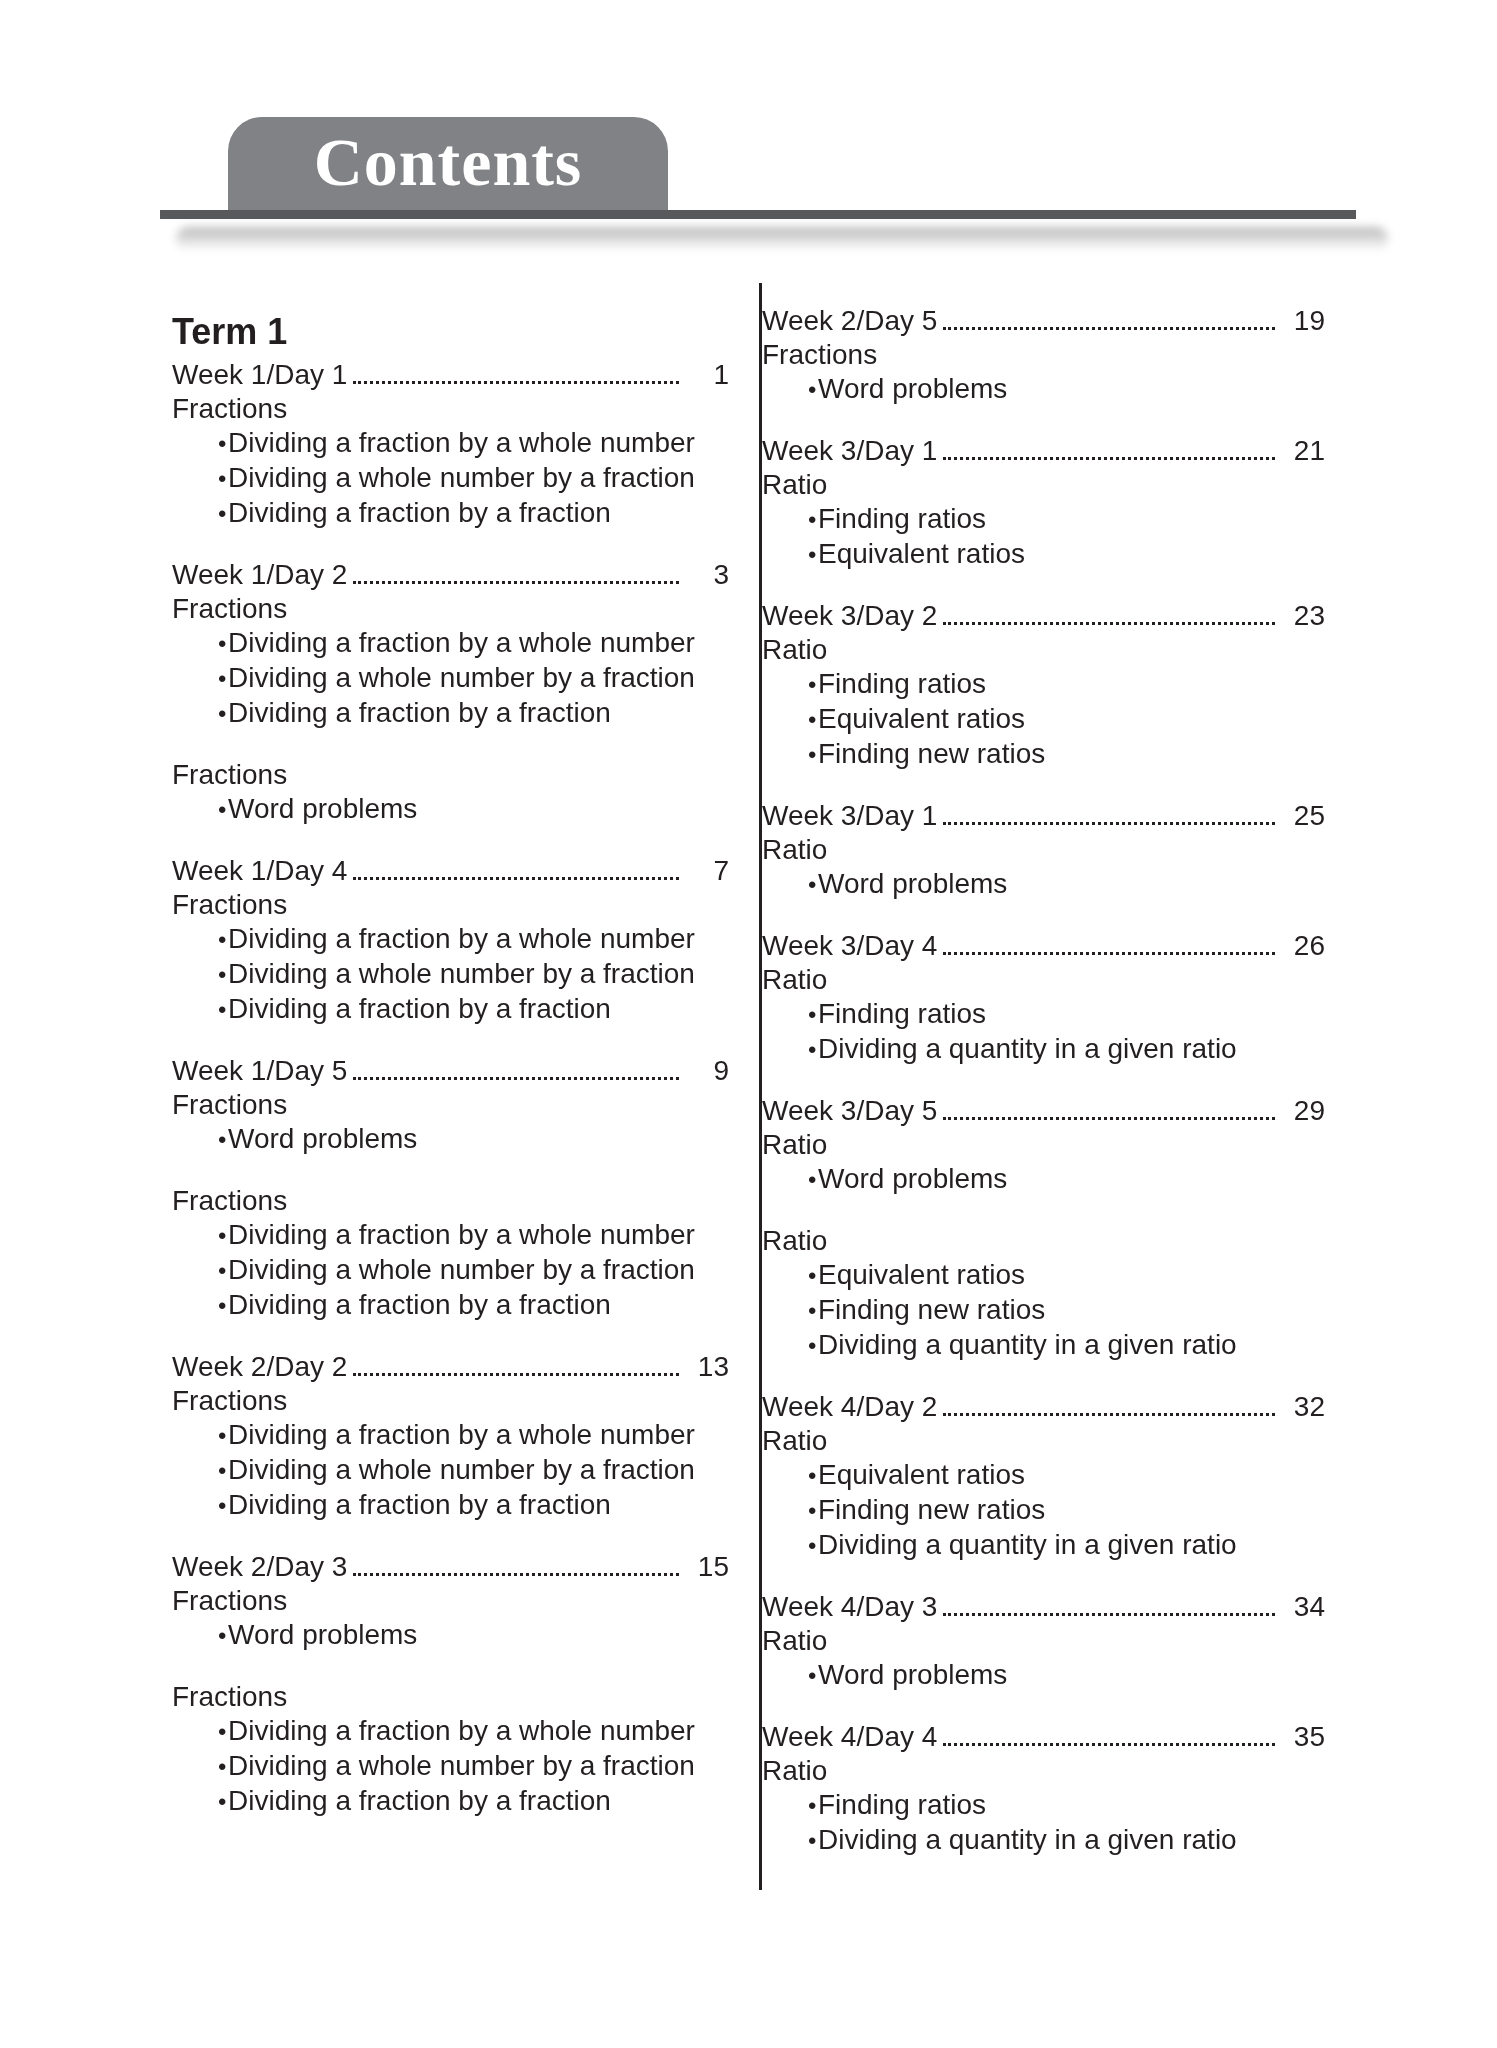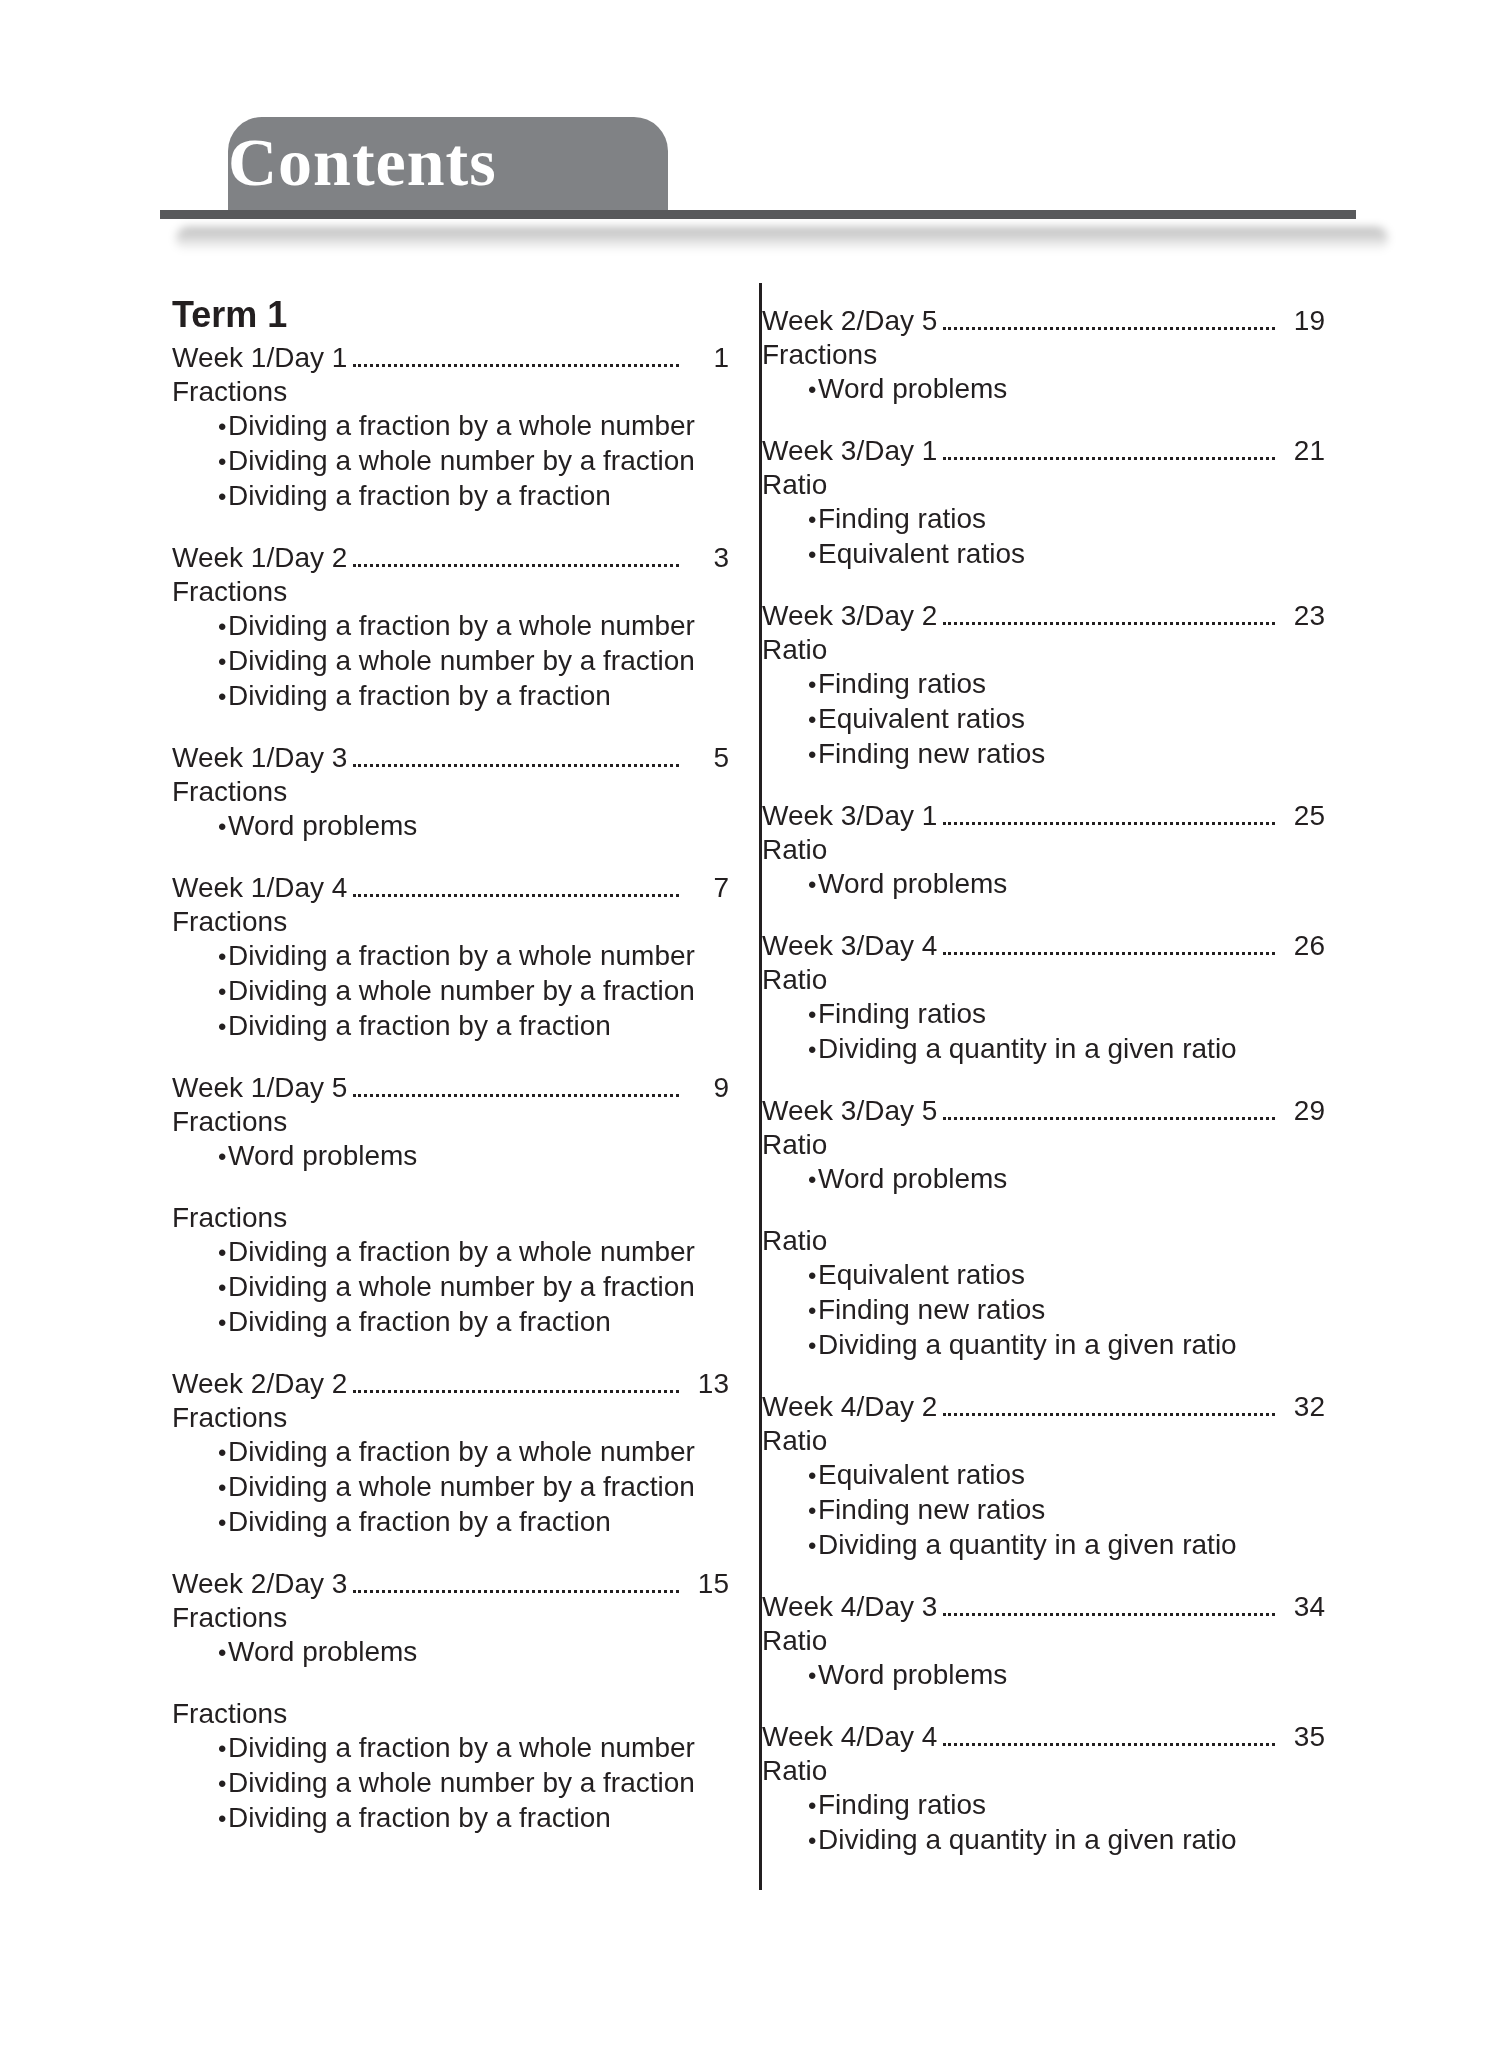--- a/index.html
+++ b/index.html
@@ -16,21 +16,21 @@
     width:1497px;height:2048px;
     background:var(--page-bg);
     overflow:hidden;
   }
   
   .title-tab{
     position:absolute;left:228px;top:117px;
     width:440px;height:95px;
     background:var(--header-gray);
     border-radius:34px 34px 0 0;
-    display:flex;align-items:center;
+    display:flex;align-items:center;justify-content:center;
   }
   .title-tab .title-text{
     font-family:"Liberation Serif", serif;
     font-weight:bold;
     font-size:68px;
     color:#ffffff;
     letter-spacing:1px;
     transform:translateY(-2px);
   }
   .header-rule{
@@ -145,25 +145,20 @@
   </li>
 
   <li class="bullet-row">
     <span class="bullet-dot">•</span>
     <span class="bullet-text">Dividing a fraction by a fraction</span>
   </li>
 </ul>
   </div>
 
   <div class="entry">
-    <div class="entry-line">
-      <span class="entry-title">Week 1/Day 3</span>
-      <span class="leader"></span>
-      <span class="entry-page">5</span>
-    </div>
     <div class="entry-topic">Fractions</div>
     <ul class="entry-bullets">
   <li class="bullet-row">
     <span class="bullet-dot">•</span>
     <span class="bullet-text">Word problems</span>
   </li>
 </ul>
   </div>
 
   <div class="entry">

